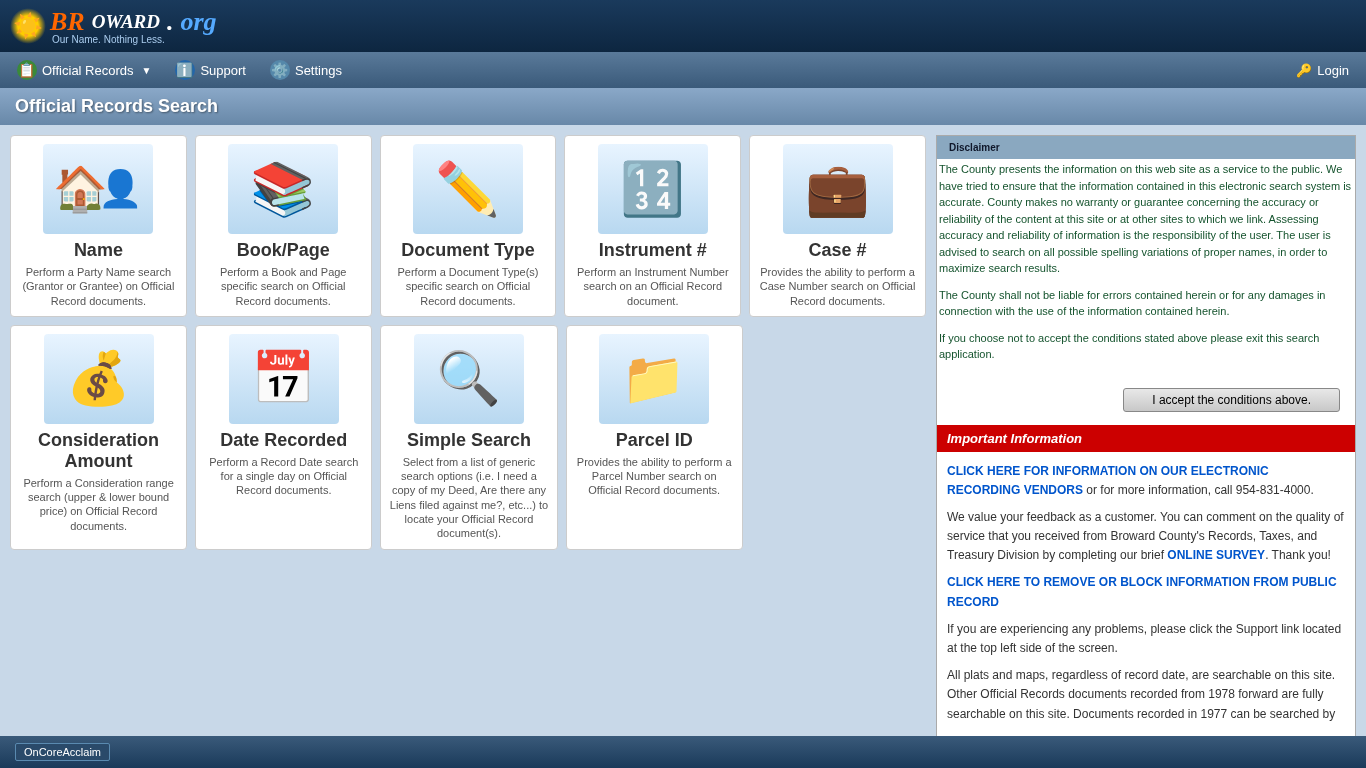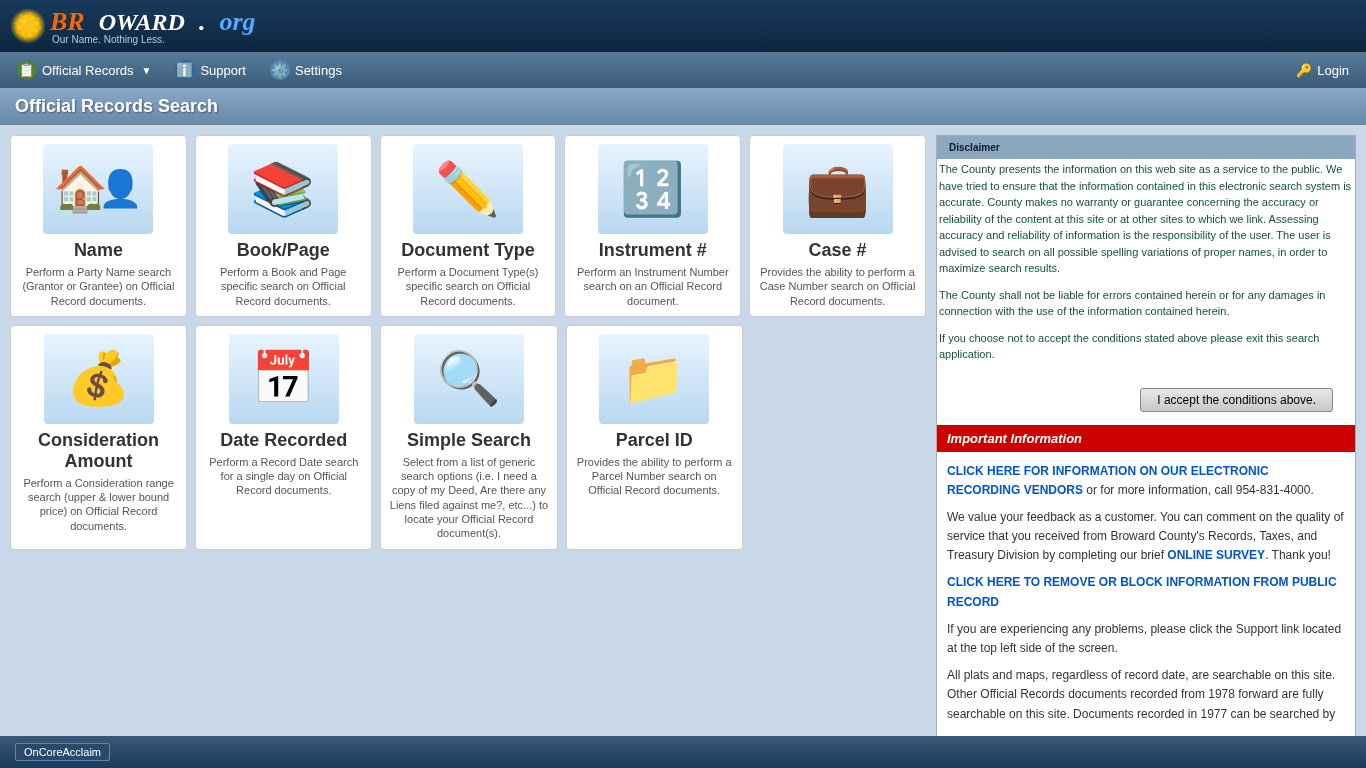--- a/index.html
+++ b/index.html
@@ -33,38 +33,38 @@
     .card { background: white; border: 1px solid #ccc; border-radius: 4px; padding: 8px; cursor: pointer; display: flex; flex-direction: column; align-items: center; text-align: center; transition: background 0.2s; min-height: 160px; }
     .card-icon { width: 110px; height: 90px; margin-bottom: 6px; display: flex; align-items: center; justify-content: center; background: linear-gradient(180deg, #e8f4ff 0%, #b8d8f0 100%); border-radius: 4px; overflow: hidden; }
     .card-title { font-weight: bold; font-size: 18px; color: #333; margin-bottom: 4px; }
     .card-desc { font-size: 11px; color: #555; line-height: 1.3; }
 
     
     #right-panel { display: flex; flex-direction: column; }
     .disclaimer-header { background: #8aa8c0; padding: 6px 12px; font-weight: bold; font-size: 10px; color: #0f172a; }
     .disclaimer-body { padding: 2px; font-size: 11px; color: #14532d; line-height: 1.5; flex: 1; overflow-y: auto; max-height: 260px; }
     .disclaimer-body p { margin-bottom: 10px; }
-    .accept-btn { margin: 8px 12px; padding: 4px 16px; background: linear-gradient(180deg, #e8e8e8 0%, #c8c8c8 100%); border: 1px solid #888; border-radius: 3px; cursor: pointer; font-size: 12px; float: right; }
+    .accept-btn { margin: 8px 5px; padding: 4px 28px; background: linear-gradient(180deg, #e8e8e8 0%, #c8c8c8 100%); border: 1px solid #888; border-radius: 3px; cursor: pointer; font-size: 12px; float: right; }
     .important-header { background: #cc0000; padding: 6px 10px; font-weight: bold; font-size: 13px; color: white; font-style: italic; clear: both; }
     .important-body { padding: 10px; font-size: 12px; color: #333; line-height: 1.6; overflow-y: auto; }
     .important-body p { margin-bottom: 8px; }
     .link-blue { color: #0055cc; text-decoration: none; font-weight: bold; cursor: pointer; }
 
     
     #footer { background: linear-gradient(180deg, #3a5a7a 0%, #1a3a5a 100%); height: 32px; display: flex; align-items: center; justify-content: space-between; padding: 0 15px; position: fixed; bottom: 0; width: 1366px; }
     #footer-left { display: flex; align-items: center; gap: 8px; justify-content: center; }
     .oncore-logo { background: #2a4a6a; border: 1px solid #5a8ab0; padding: 2px 8px; color: white; font-size: 11px; border-radius: 2px; }
     #footer-center { color: #aaccee; font-size: 11px; flex: 1; text-align: center; }
     .footer-link { color: #88aadd; cursor: pointer; }
 
     
     .broward-logo { display: flex; flex-direction: column; }
-    .broward-logo-top { display: flex; align-items: center; gap: 14px; justify-content: center; }
+    .broward-logo-top { display: flex; align-items: center; gap: 7px; justify-content: center; }
     .broward-br { color: #ff6600; font-size: 26px; font-weight: 900; font-style: italic; font-family: Georgia, serif; }
-    .broward-oward { color: white; font-size: 24px; font-weight: 900; font-style: italic; font-family: Georgia, serif; }
+    .broward-oward { color: white; font-size: 19px; font-weight: 900; font-style: italic; font-family: Georgia, serif; }
     .broward-org { color: #55aaff; font-size: 26px; font-weight: 900; font-style: italic; font-family: Georgia, serif; }
     .broward-dot { color: white; font-size: 26px; font-weight: 900; font-style: italic; font-family: Georgia, serif; }
     .broward-tagline { color: #aaccee; font-size: 10px; margin-top: -3px; margin-left: 2px; }
     .sun-icon { width: 36px; height: 36px; background: radial-gradient(circle, #ffcc00 40%, transparent 70%); border-radius: 50%; display: flex; align-items: center; justify-content: center; font-size: 24px; margin-right: 4px; }
 
     .chevron { font-size: 10px; margin-left: 3px; }
   </style>
 </head>
 <body>
 

